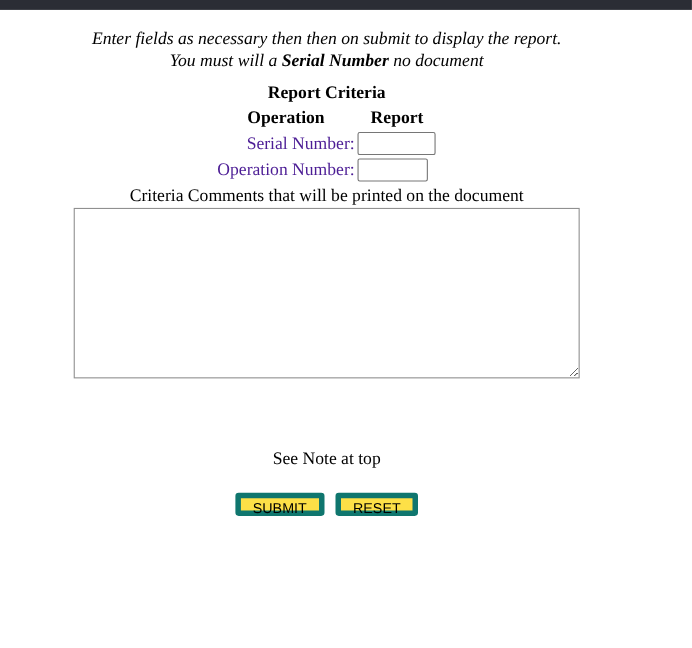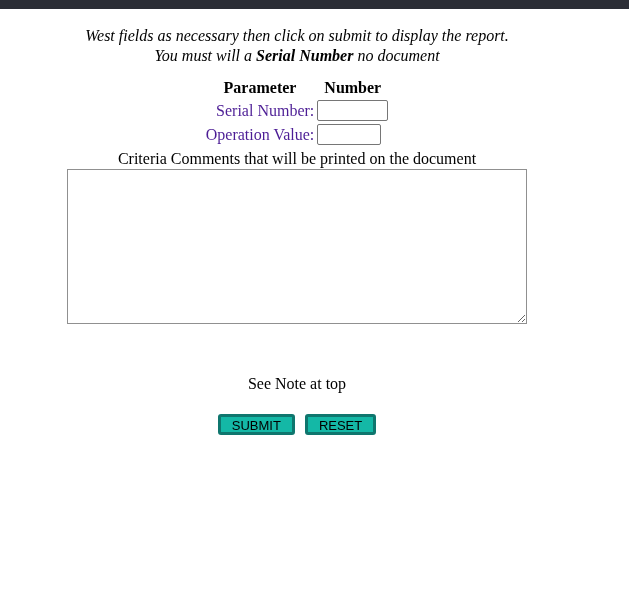--- a/index.html
+++ b/index.html
@@ -83,66 +83,67 @@
     height: 155px;
     margin: 1px auto 0 auto;
     border: 1px solid #909090;
     background: #ffffff;
     font-family: "Liberation Sans", sans-serif;
     font-size: 13px;
     padding: 2px;
     resize: both;
   }
   .note-text {
-    margin-top: 51px;
+    margin-top: 65px;
     line-height: 18px;
   }
   .buttons {
     margin-top: 21px;
   }
   button.form-btn {
     font-family: "Liberation Sans", sans-serif;
     font-size: 13px;
     color: #000000;
-    background: #14b8a6;
-    border: 3px solid #0f766e;
+    background: #fde047;
+    border: 5px solid #0f766e;
     border-radius: 3px;
     height: 21px;
     padding: 1px 11px;
     margin: 0 3px;
     line-height: 15px;
   }
 </style>
 </head>
 <body>
 
 <div class="top-bar"></div>
 
 <div class="content">
 
 
   <div class="instructions">
-    <div>West fields as necessary then click on submit to display the report.</div>
+    <div>Enter fields as necessary then then on submit to display the report.</div>
     <div><span>You must will a </span><b>Serial Number</b><span> no document</span></div>
   </div>
 
   <table class="criteria">
+    <caption>Report Criteria</caption>
     <tbody>
       <tr>
-        <th>Parameter</th>
-        <th>Number</th>
+        <th>Operation</th>
+        <th>Report</th>
       </tr>
       <tr>
         <td class="lbl">Serial Number:</td>
         <td class="val">
           <input type="text" class="field serial" value="" style="">
         </td>
       </tr>
       <tr>
-        <td class="lbl">Operation Value:</td>
+        <td class="lbl">Operation Number:</td>
         <td class="val">
           <input type="text" class="field operation" value="" style="">
         </td>
       </tr>
     </tbody>
   </table>
 
   <div class="comments-label">Criteria Comments that will be printed on the document</div>
 
   <textarea class="comments" style=""></textarea>

